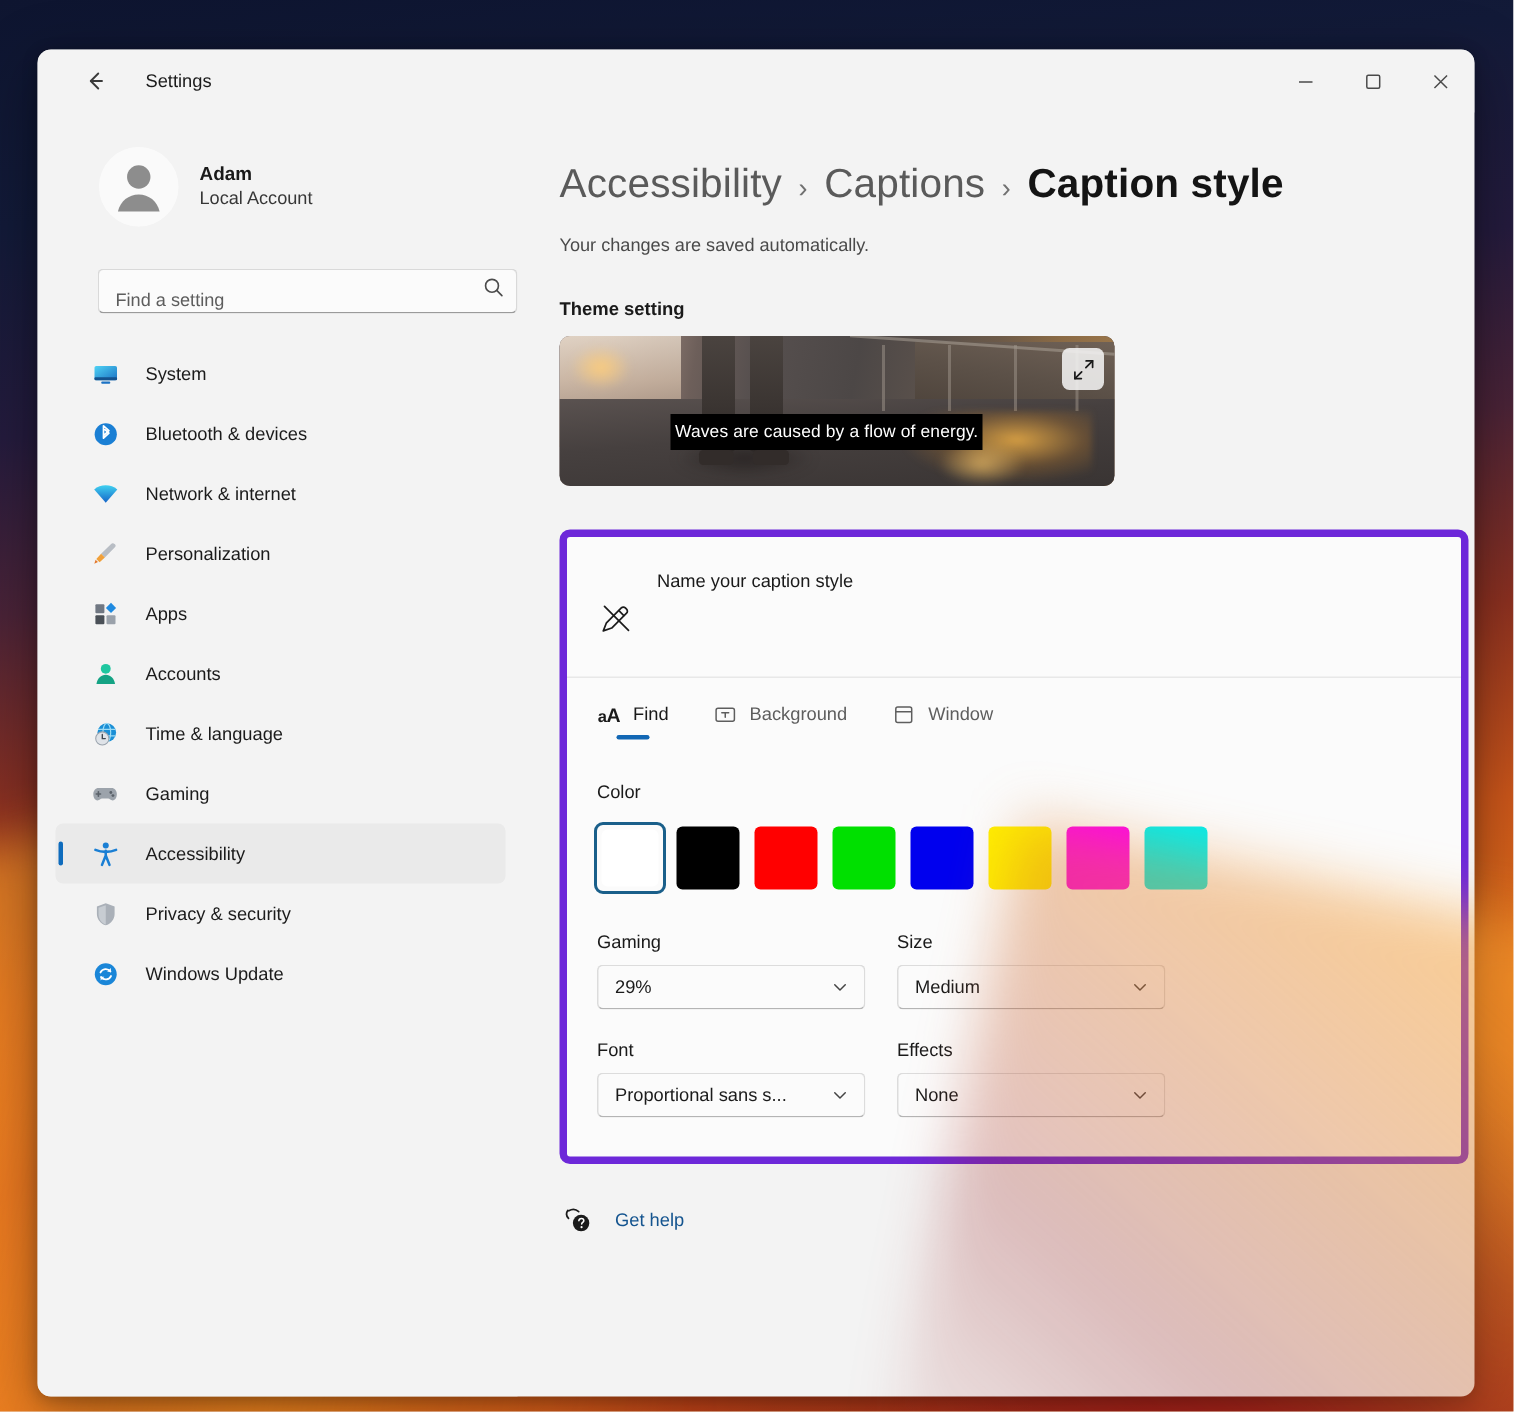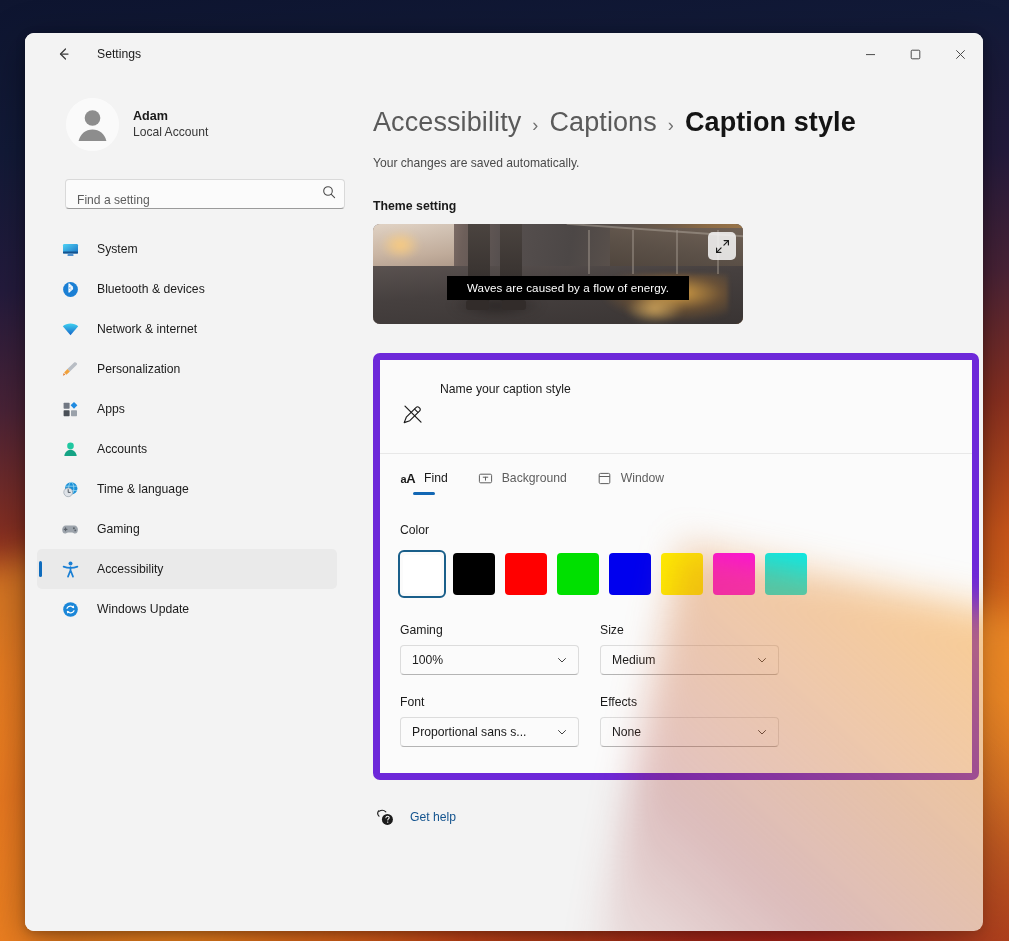--- a/index.html
+++ b/index.html
@@ -334,21 +334,21 @@
   .pv-shadow {
     position: absolute;
     left: -28%; bottom: 0%;
     width: 160%; height: 26%;
     background: radial-gradient(ellipse at center, rgba(20,16,15,0.55), rgba(0,0,0,0) 70%);
     filter: blur(4px);
   }
   .pv-caption {
     position: absolute;
     left: 20%; top: 52%;
-    padding: 5px 20px 6px;
+    padding: 5px 3px 6px;
     background: #000;
     color: #fff;
     font-size: 11.6px;
     white-space: nowrap;
     letter-spacing: 0.1px;
   }
   .pv-expand {
     position: absolute;
     right: 7px; top: 8px;
     width: 28px; height: 28px;
@@ -356,21 +356,21 @@
     background: rgba(246,246,246,0.86);
     display: flex; align-items: center; justify-content: center;
     color: #1b1b1b;
   }
 
   
   .card {
     margin-top: 29px;
     width: 606px;
     background: #fbfbfb;
-    border: 7px solid #6d28d9;
+    border: 5px solid #6d28d9;
     border-radius: 7px;
     overflow: hidden;
   }
   .card-top {
     display: flex;
     align-items: flex-start;
     padding: 21px 20px 22px 21px;
     min-height: 93px;
   }
   .card-icon {
@@ -703,20 +703,29 @@
             <span class="nav-icon">
               <svg width="17" height="17" viewBox="0 0 17 17">
                 <circle cx="8.5" cy="2.6" r="2" fill="#1a7fd4"></circle>
                 <path d="M1.6 5.6c2.2 0.9 4.5 1.3 6.9 1.3s4.7-0.4 6.9-1.3" stroke="#1a7fd4" stroke-width="1.7" stroke-linecap="round" fill="none"></path>
                 <path d="M8.5 6.2v3.6M8.5 9.3L6 15.6M8.5 9.3l2.5 6.3" stroke="#1a7fd4" stroke-width="1.7" stroke-linecap="round" fill="none"></path>
               </svg>
             </span>
             <span class="nav-label">Accessibility</span>
           </div>
 
+          <div class="nav-item">
+            <span class="nav-icon">
+              <svg width="17" height="17" viewBox="0 0 17 17">
+                <path d="M8.5 1.1l5.9 2.2v5c0 3.6-2.5 6.5-5.9 7.6C5.1 14.8 2.6 11.9 2.6 8.3v-5z" fill="#aab0b8"></path>
+                <path d="M8.5 2.5v12.9C5.7 14.4 3.7 11.7 3.7 8.5V4.1z" fill="#c7ccd2"></path>
+              </svg>
+            </span>
+            <span class="nav-label">Privacy &amp; security</span>
+          </div>
 
           <div class="nav-item">
             <span class="nav-icon">
               <svg width="17" height="17" viewBox="0 0 17 17">
                 <circle cx="8.5" cy="8.5" r="7.3" fill="#1a86d8"></circle>
                 <path d="M11.6 6.6A3.9 3.9 0 005 7.3" stroke="#fff" stroke-width="1.25" fill="none" stroke-linecap="round"></path>
                 <path d="M5.4 10.4a3.9 3.9 0 006.6-0.7" stroke="#fff" stroke-width="1.25" fill="none" stroke-linecap="round"></path>
                 <path d="M11.9 4.3v2.5H9.4z" fill="#fff"></path>
                 <path d="M5.1 12.7v-2.5h2.5z" fill="#fff"></path>
               </svg>
@@ -846,21 +855,21 @@
               <div class="swatch-cell">
                 <span class="swatch" style="background:#00eeee"></span>
               </div>
             </div>
 
             <div class="dd-grid">
 
               <div class="dd-group">
                 <div class="dd-label">Gaming</div>
                 <div class="dropdown">
-                  <span class="dd-value">100%</span>
+                  <span class="dd-value">29%</span>
                   <span class="dd-chev">
                     <svg width="12" height="12" viewBox="0 0 12 12" fill="none">
                       <path d="M2.5 4.5L6 8l3.5-3.5" stroke="currentColor" stroke-width="1" stroke-linecap="round" stroke-linejoin="round"></path>
                     </svg>
                   </span>
                 </div>
               </div>
 
               <div class="dd-group">
                 <div class="dd-label">Size</div>

